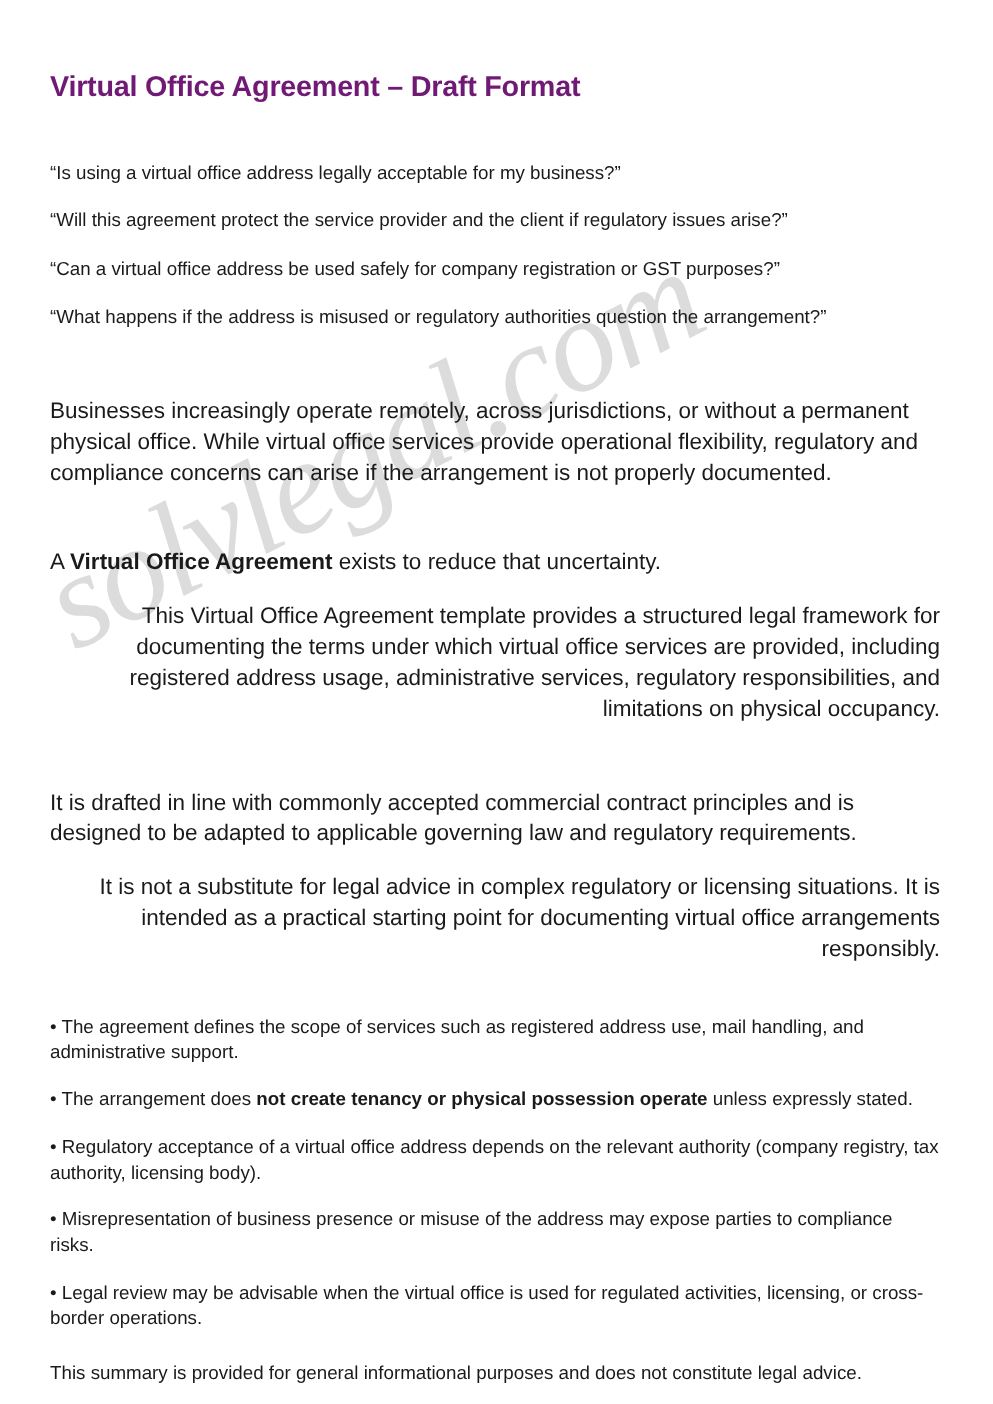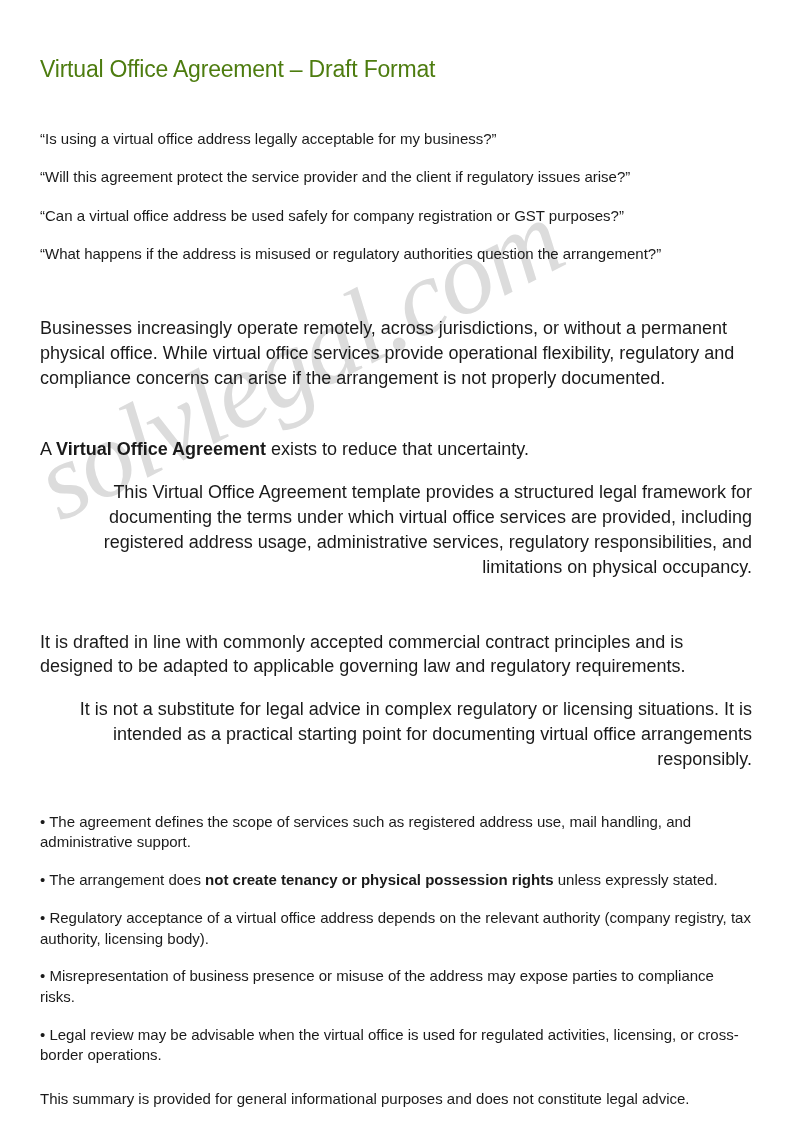--- a/index.html
+++ b/index.html
@@ -46,22 +46,22 @@
     user-select: none;
   }
   .content {
     position: relative;
     z-index: 2;
     padding: 0 40px;
     box-sizing: border-box;
   }
   .doc-title {
     font-size: 23px;
-    font-weight: normal;
-    color: #4d7c0f;
+    font-weight: bold;
+    color: #701a75;
     margin: 0;
     padding-top: 56px;
     letter-spacing: -0.2px;
   }
   .block-questions {
     margin-top: 46px;
   }
   .question-line {
     font-size: 15px;
     line-height: 1.35;
@@ -138,21 +138,21 @@
 
     <p class="body-para gap-small">This Virtual Office Agreement template provides a structured legal framework for documenting the terms under which virtual office services are provided, including registered address usage, administrative services, regulatory responsibilities, and limitations on physical occupancy.</p>
 
     <p class="body-para gap-mid">It is drafted in line with commonly accepted commercial contract principles and is designed to be adapted to applicable governing law and regulatory requirements.</p>
 
     <p class="body-para gap-small">It is not a substitute for legal advice in complex regulatory or licensing situations. It is intended as a practical starting point for documenting virtual office arrangements responsibly.</p>
 
 
     <div class="bullet-list">
       <p class="bullet-item">• The agreement defines the scope of services such as registered address use, mail handling, and administrative support.</p>
-      <p class="bullet-item"><span>• The arrangement does </span><b>not create tenancy or physical possession rights</b><span> unless expressly stated.</span></p>
+      <p class="bullet-item"><span>• The arrangement does </span><b>not create tenancy or physical possession operate</b><span> unless expressly stated.</span></p>
       <p class="bullet-item">• Regulatory acceptance of a virtual office address depends on the relevant authority (company registry, tax authority, licensing body).</p>
       <p class="bullet-item">• Misrepresentation of business presence or misuse of the address may expose parties to compliance risks.</p>
       <p class="bullet-item">• Legal review may be advisable when the virtual office is used for regulated activities, licensing, or cross-border operations.</p>
     </div>
 
     <p class="closing-note">This summary is provided for general informational purposes and does not constitute legal advice.</p>
 
   </div>
 </div>
 

